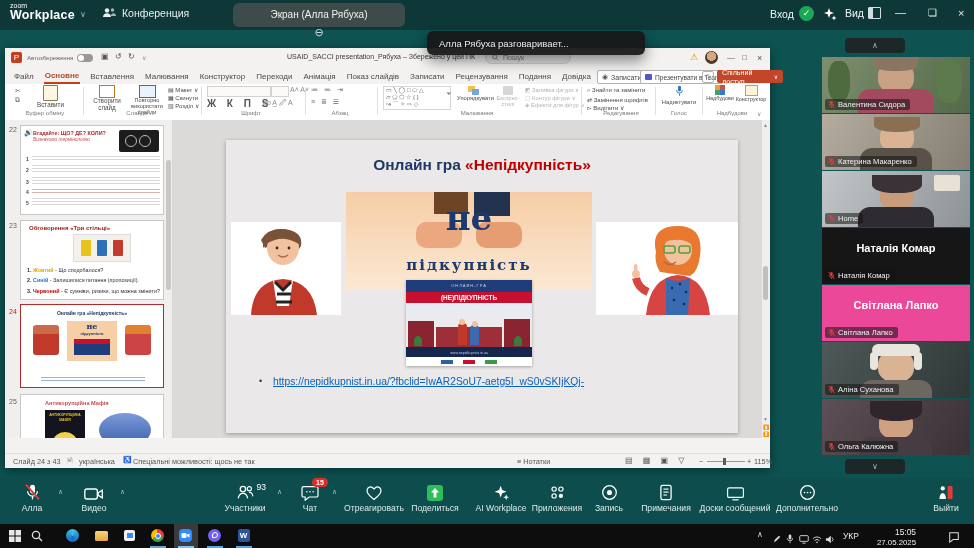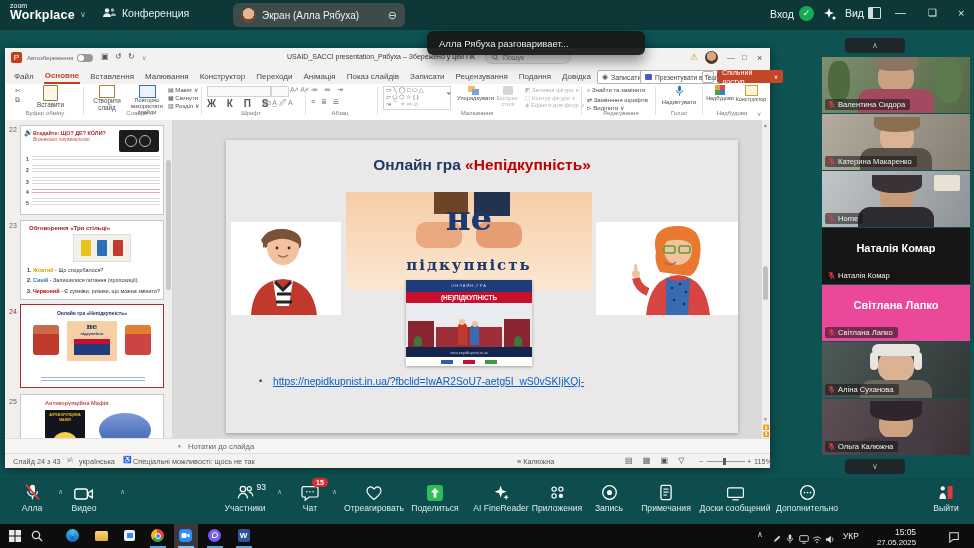--- a/index.html
+++ b/index.html
@@ -4,21 +4,21 @@
 <style>
   html,body{margin:0;padding:0;background:#222;}
   #stage{position:relative;width:974px;height:548px;background:#0e5252;overflow:hidden;
          font-family:"Liberation Sans",sans-serif;}
   .abs{position:absolute;}
   .flex{display:flex;align-items:center;}
   
   #topbar{position:absolute;left:0;top:0;width:974px;height:30px;background:#0e3737;color:#e8f0f0;}
   .chev{color:#9db8b8;font-size:8px;}
   #screenpill{position:absolute;left:233px;top:3px;width:172px;height:24px;background:#3d4b4b;
-              border-radius:6px;display:flex;align-items:center;gap:6px;padding:0 8px;box-sizing:border-box;}
+              border-radius:6px;display:flex;align-items:center;gap:6px;padding:0 8px;box-sizing:border-box;flex-direction:column;}
   
   #toast{position:absolute;left:427px;top:31px;width:218px;height:24px;background:rgba(24,24,24,.95);
          border-radius:6px;color:#ececec;font-size:9.5px;display:flex;align-items:center;
          padding-left:12px;box-sizing:border-box;z-index:60;box-shadow:0 6px 14px rgba(0,0,0,.45);}
   
   #ppt{position:absolute;left:5px;top:48px;width:765px;height:419px;background:#f3f2f1;
        box-shadow:0 3px 10px rgba(0,0,0,.45);font-size:8px;color:#444;}
   #ppt-title{position:absolute;left:0;top:0;width:765px;height:20px;}
   #ppt-menu{position:absolute;left:0;top:20px;width:765px;height:16px;}
   .mtab{font-size:8px;color:#4a4a4a;white-space:nowrap;padding:2px 1px;}
@@ -430,32 +430,28 @@
     </div>
 
     <div id="vscroll">
       <span class="abs" style="left:1px;top:2px;font-size:5px;color:#888;">▲</span>
       <div class="abs" style="left:1px;top:146px;width:5px;height:34px;background:#c1bfbd;border-radius:3px;"></div>
       <span class="abs" style="left:1px;top:296px;font-size:5px;color:#888;">▼</span>
       <span class="abs" style="left:1px;top:304px;font-size:5px;color:#888;">⏫</span>
       <span class="abs" style="left:1px;top:311px;font-size:5px;color:#888;">⏬</span>
     </div>
 
-    <div id="ppt-notes">
-      <span class="abs" style="left:172px;top:4px;font-size:5px;color:#888;">▼</span>
-      <span class="abs" style="left:183px;top:3px;font-size:7.6px;color:#666;">Нотатки до слайда</span>
-    </div>
 
     <div id="ppt-status">
       <span class="abs" style="left:8px;top:3px;">Слайд 24 з 43</span>
       <span class="abs" style="left:62px;top:2px;font-size:7px;">🖹</span>
       <span class="abs" style="left:74px;top:3px;">українська</span>
       <span class="abs" style="left:118px;top:2px;font-size:7px;">♿</span>
       <span class="abs" style="left:128px;top:3px;">Спеціальні можливості: щось не так</span>
-      <span class="abs" style="left:512px;top:3px;">≡ <span>Калюжна</span></span>
+      <span class="abs" style="left:512px;top:3px;">≡ <span>Нотатки</span></span>
       <span class="abs" style="left:620px;top:2px;font-size:8px;color:#555;letter-spacing:4px;">▤ ▦ ▣ ▽</span>
       <span class="abs" style="left:694px;top:3px;color:#555;">−</span>
       <span class="abs" style="left:702px;top:6.5px;width:38px;height:1px;background:#9a9896;"></span>
       <span class="abs" style="left:718px;top:3.5px;width:3px;height:7px;background:#5a5a5a;"></span>
       <span class="abs" style="left:742px;top:3px;color:#555;">+</span>
       <span class="abs" style="left:749px;top:3px;">115%</span>
 
     </div>
   </div>
 
@@ -577,21 +573,21 @@
             <rect x="7" y="2" width="6" height="11" rx="3" fill="#fff"></rect>
             <path d="M4 10a6 6 0 0 0 12 0" fill="none" stroke="#fff" stroke-width="1.6"></path>
             <line x1="10" y1="16" x2="10" y2="20" stroke="#fff" stroke-width="1.6"></line>
             <line x1="2" y1="2" x2="18" y2="20" stroke="#e23b3b" stroke-width="2.4"></line>
           </svg>
         </span>
       <span class="tlabel">Алла</span>
     </div>
     <span class="tchev" style="left:58px;">∧</span>
 
-    <div class="tbtn" style="left:60px;width:48px;">
+    <div class="tbtn" style="left:70px;width:48px;">
       <span class="tico">
           <svg width="20" height="14" viewBox="0 0 24 16">
             <rect x="1" y="2" width="15" height="12" rx="2.5" fill="none" stroke="#fff" stroke-width="1.6"></rect>
             <path d="M17 6.5 L22 3.5 v9 L17 9.5z" fill="none" stroke="#fff" stroke-width="1.6"></path>
           </svg>
         </span>
       <span class="tlabel">Видео</span>
     </div>
     <span class="tchev" style="left:120px;">∧</span>
 
@@ -643,21 +639,21 @@
       <span class="tlabel">Поделиться</span>
     </div>
 
     <div class="tbtn" style="left:468px;width:66px;">
       <span class="tico">
           <svg width="17" height="17" viewBox="0 0 20 20">
             <path d="M9 2 L10.8 7.2 L16 9 L10.8 10.8 L9 16 L7.2 10.8 L2 9 L7.2 7.2 Z" fill="#fff"></path>
             <path d="M15.5 12 l.9 2.6 2.6.9 -2.6.9 -.9 2.6 -.9-2.6 -2.6-.9 2.6-.9z" fill="#fff"></path>
           </svg>
         </span>
-      <span class="tlabel">AI FineReader</span>
+      <span class="tlabel">AI Workplace</span>
     </div>
 
     <div class="tbtn" style="left:528px;width:58px;">
       <span class="tico">
           <svg width="17" height="17" viewBox="0 0 20 20">
             <circle cx="6" cy="6" r="2.5" fill="none" stroke="#fff" stroke-width="1.4"></circle>
             <circle cx="14" cy="6" r="2.5" fill="none" stroke="#fff" stroke-width="1.4"></circle>
             <circle cx="6" cy="14" r="2.5" fill="none" stroke="#fff" stroke-width="1.4"></circle>
             <circle cx="14" cy="14" r="2.5" fill="#fff"></circle>
           </svg>

